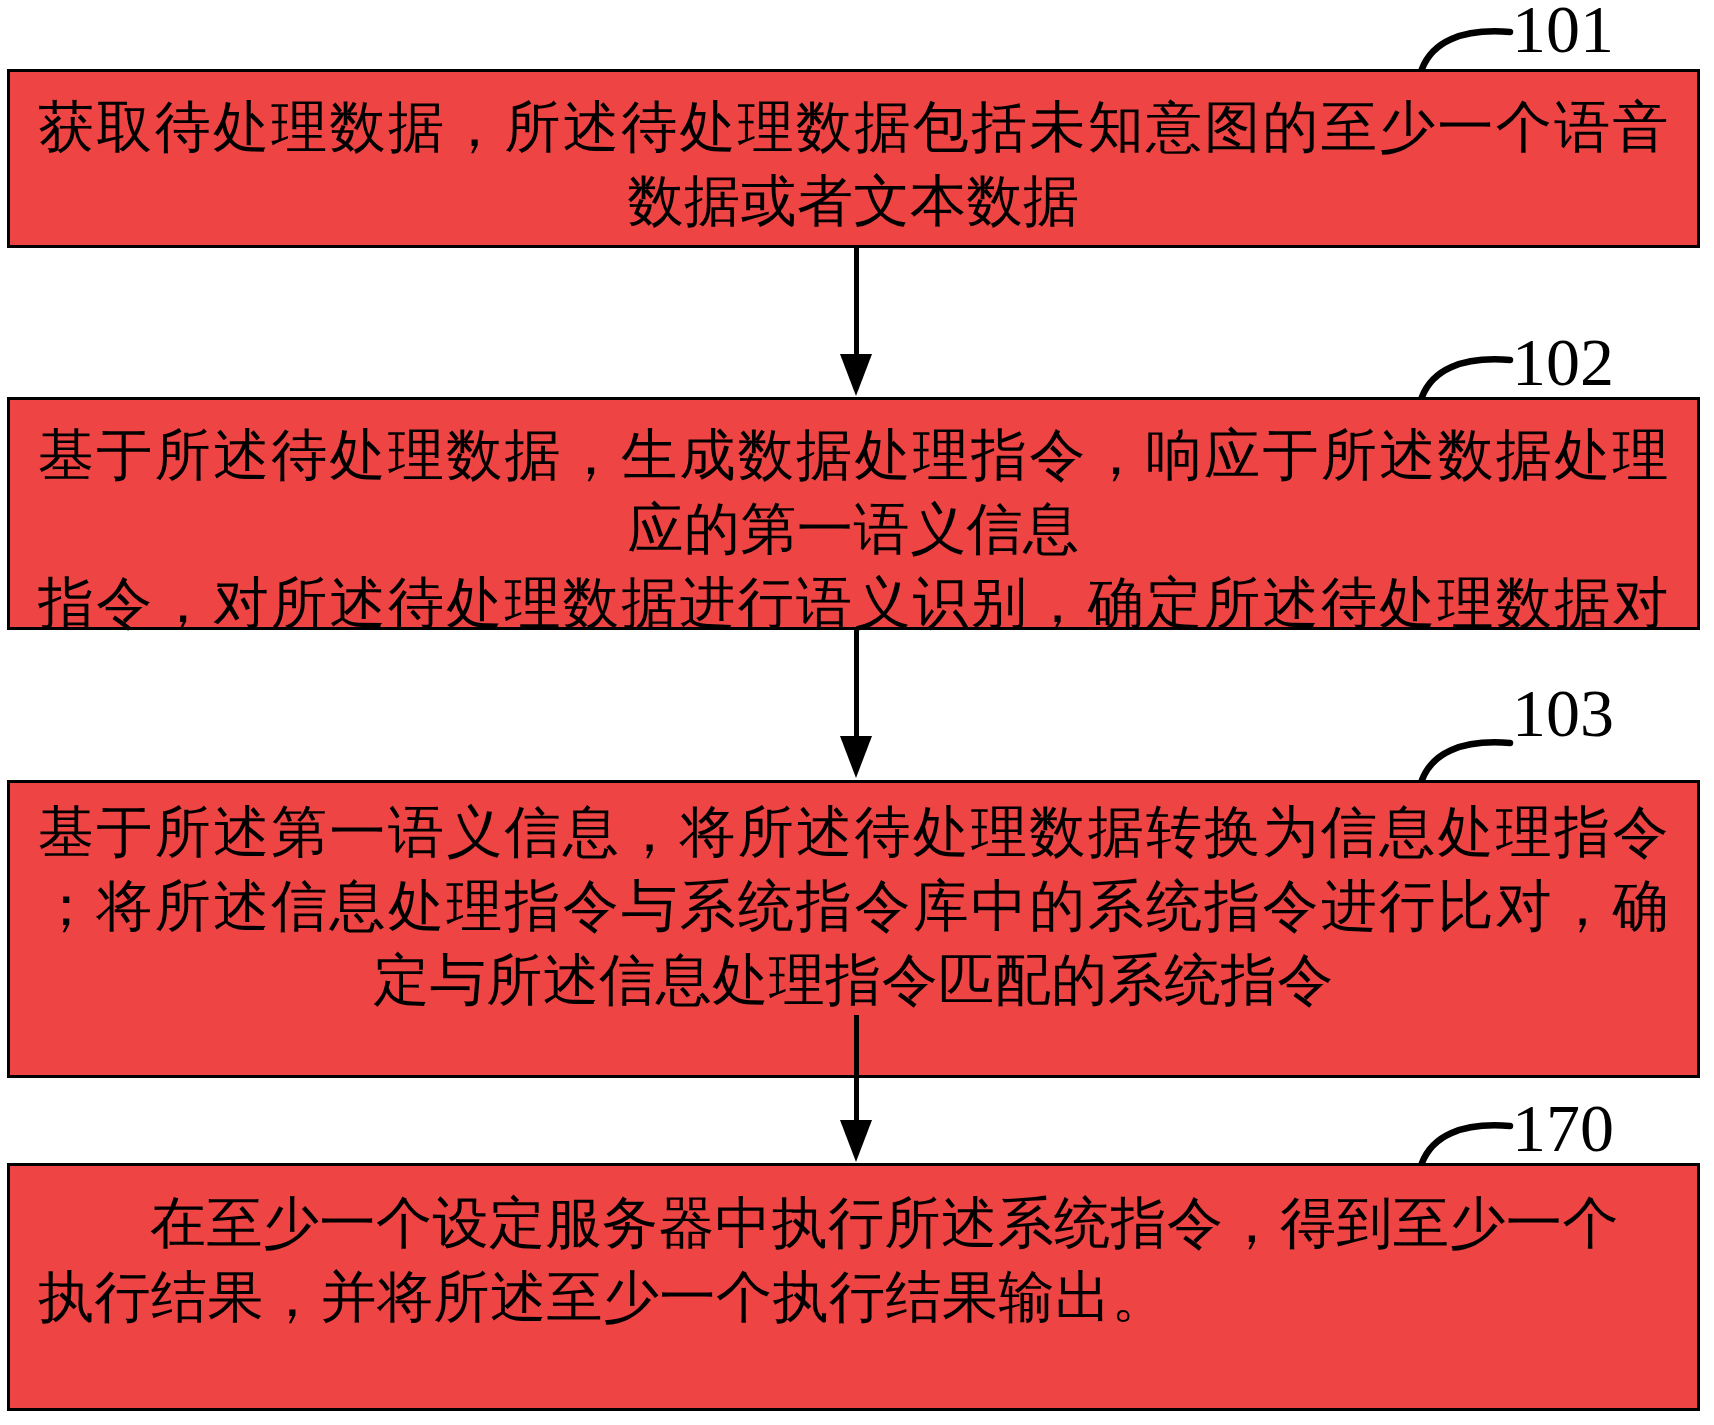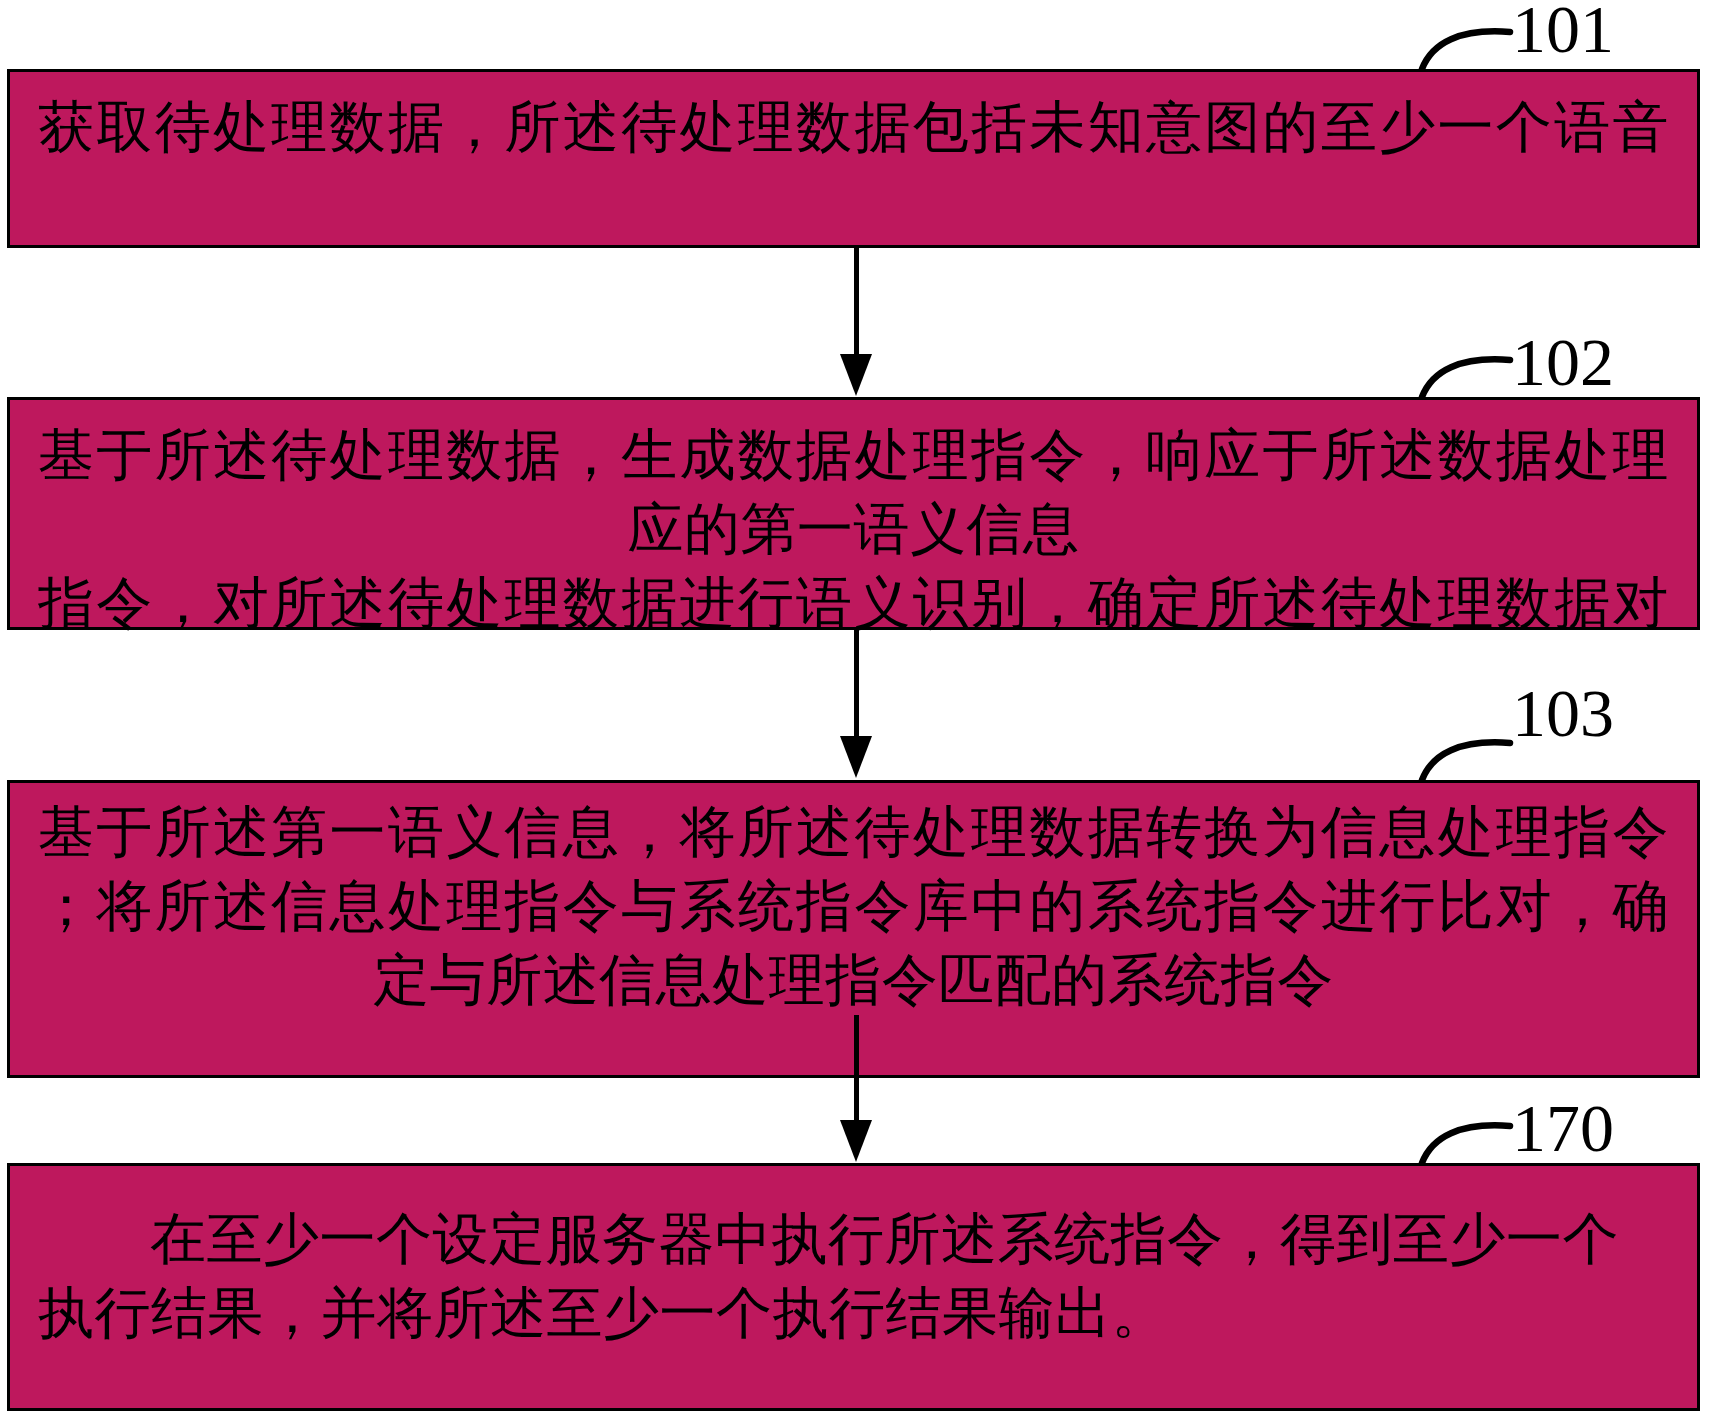--- a/index.html
+++ b/index.html
@@ -14,38 +14,38 @@
     background: #ffffff;
     font-family: "Liberation Serif", serif;
     color: #000000;
     overflow: hidden;
   }
   .step-box {
     position: absolute;
     left: 7px;
     width: 1693px;
     border: 3px solid #000000;
-    background: #be185d;
+    background: #ef4444;
     box-sizing: border-box;
     padding: 18px 28px 6px 28px;
     font-size: 56px;
     line-height: 74px;
     letter-spacing: 0.5px;
   }
   .ln { white-space: nowrap; }
   .ln.just {
     white-space: normal;
     text-align: justify;
     text-align-last: justify;
   }
   .ln.center {
     text-align: center;
     text-align-last: center;
   }
-  .ln.indent { text-indent: 112px; margin-top: 16px; }
+  .ln.indent { text-indent: 112px; }
   .step-label {
     position: absolute;
     left: 1512px;
     width: 110px;
     height: 58px;
     font-size: 68px;
     line-height: 58px;
     text-align: left;
     font-family: "Liberation Serif", serif;
   }
@@ -81,20 +81,21 @@
 <body>
 
 <div class="figure">
 
   <div class="step-label">101</div>
   <svg class="leader" style="top:23px" viewBox="0 0 96 48">
     <path d="M 4 46 C 14 20 42 5 92 9" fill="none" stroke="#000000" stroke-width="6.5" stroke-linecap="round"></path>
   </svg>
   <div class="step-box" style="top:69px; height:179px">
     <div class="ln just">获取待处理数据，所述待处理数据包括未知意图的至少一个语音</div>
+    <div class="ln center">数据或者文本数据</div>
   </div>
 
   <div class="arrow" style="top:248px; height:148px">
     <div class="shaft" style="height:106px"></div>
     <div class="head" style="top:106px"></div>
   </div>
 
   <div class="step-label" style="top:333px">102</div>
   <svg class="leader" style="top:351px" viewBox="0 0 96 48">
     <path d="M 4 46 C 14 20 42 5 92 9" fill="none" stroke="#000000" stroke-width="6.5" stroke-linecap="round"></path>

